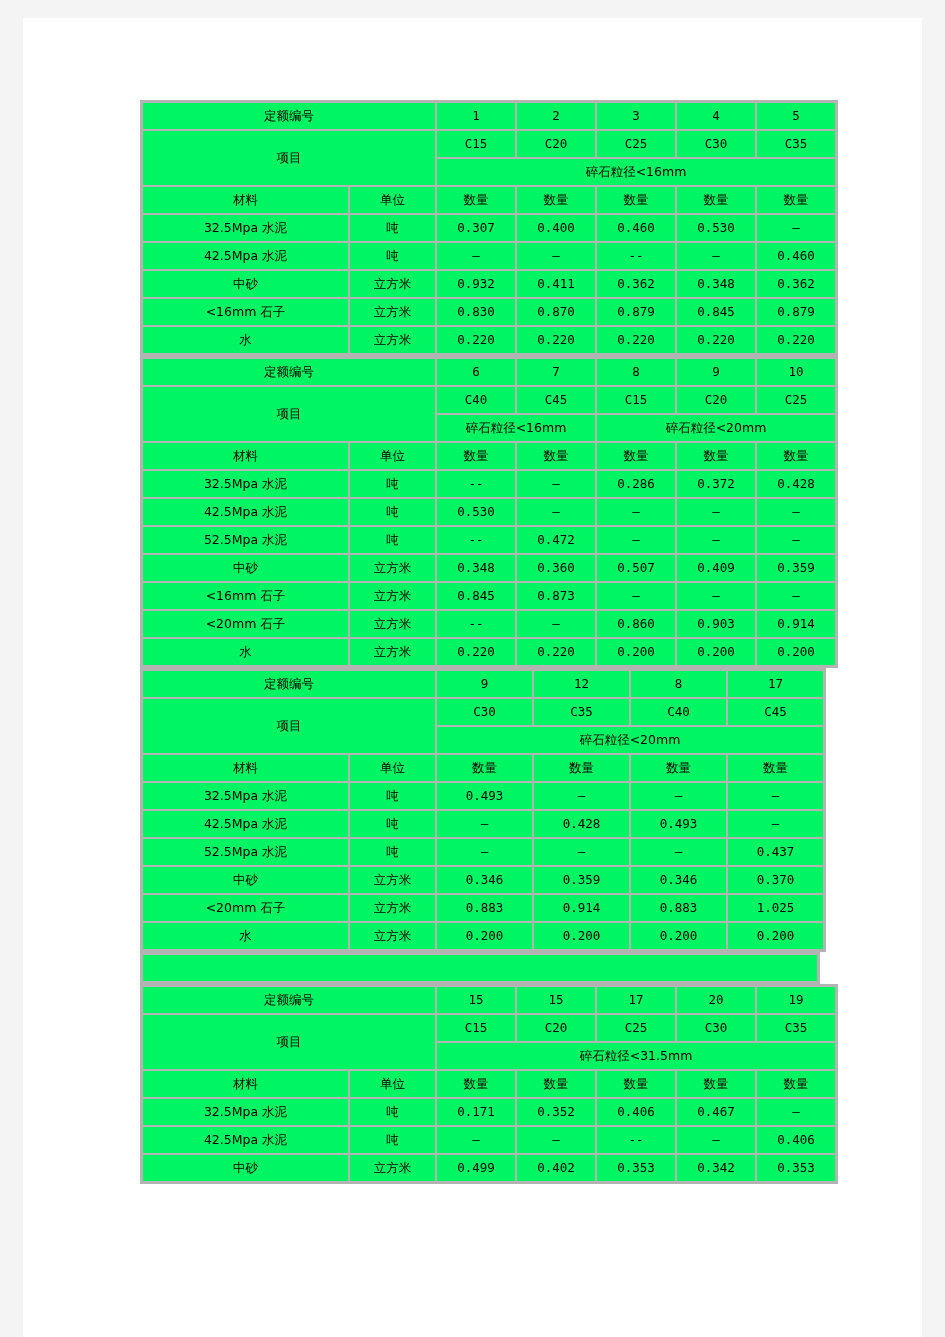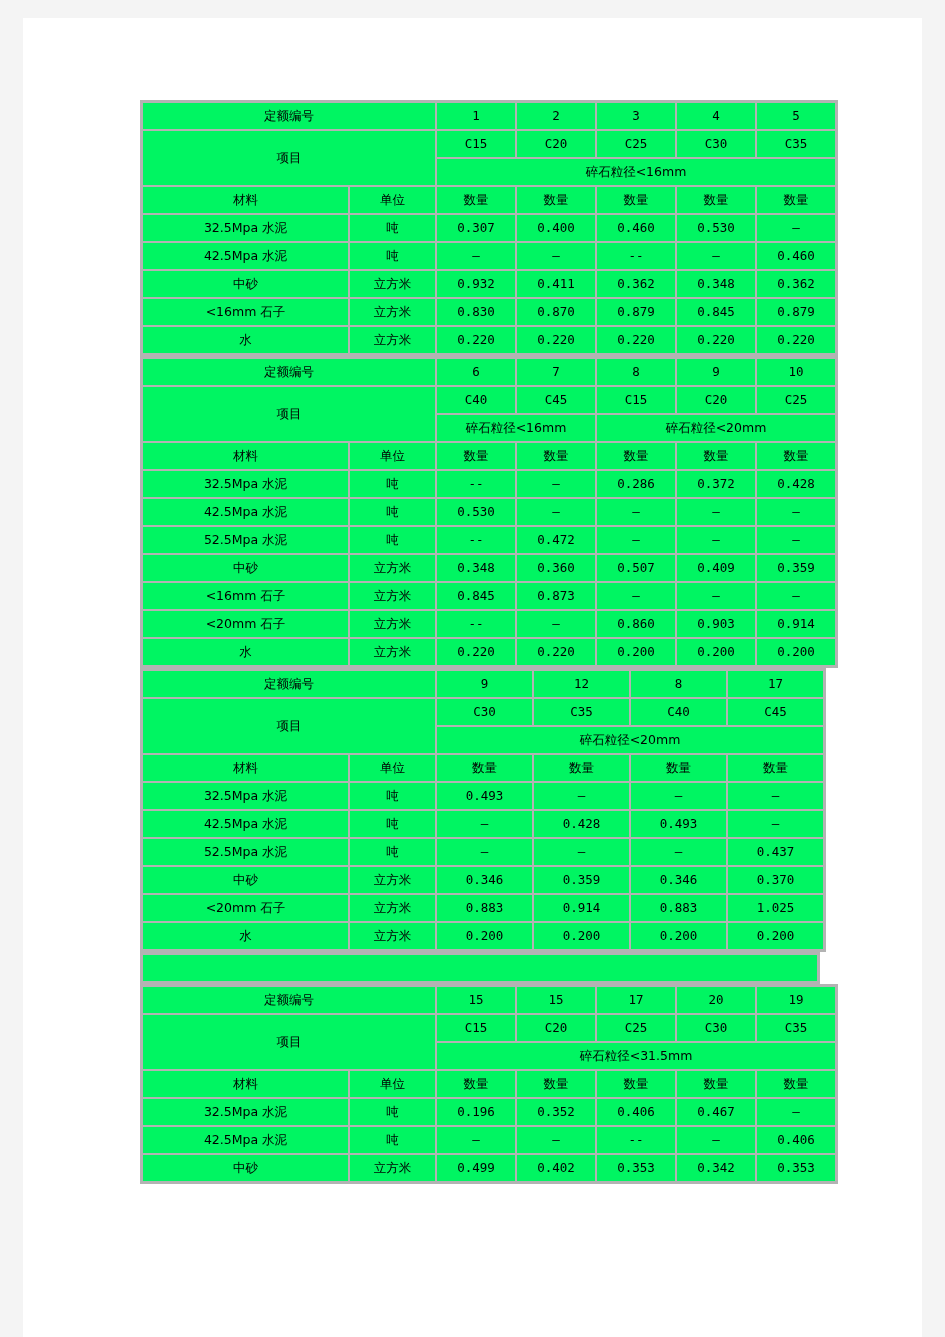--- a/index.html
+++ b/index.html
@@ -370,21 +370,21 @@
             <td class="cn">单位</td>
             <td class="cn">数量</td>
             <td class="cn">数量</td>
             <td class="cn">数量</td>
             <td class="cn">数量</td>
             <td class="cn">数量</td>
           </tr>
           <tr>
             <td class="cn mat">32.5Mpa 水泥</td>
             <td class="cn">吨</td>
-            <td>0.196</td>
+            <td>0.171</td>
             <td>0.352</td>
             <td>0.406</td>
             <td>0.467</td>
             <td>—</td>
           </tr>
           <tr>
             <td class="cn mat">42.5Mpa 水泥</td>
             <td class="cn">吨</td>
             <td>—</td>
             <td>—</td>

